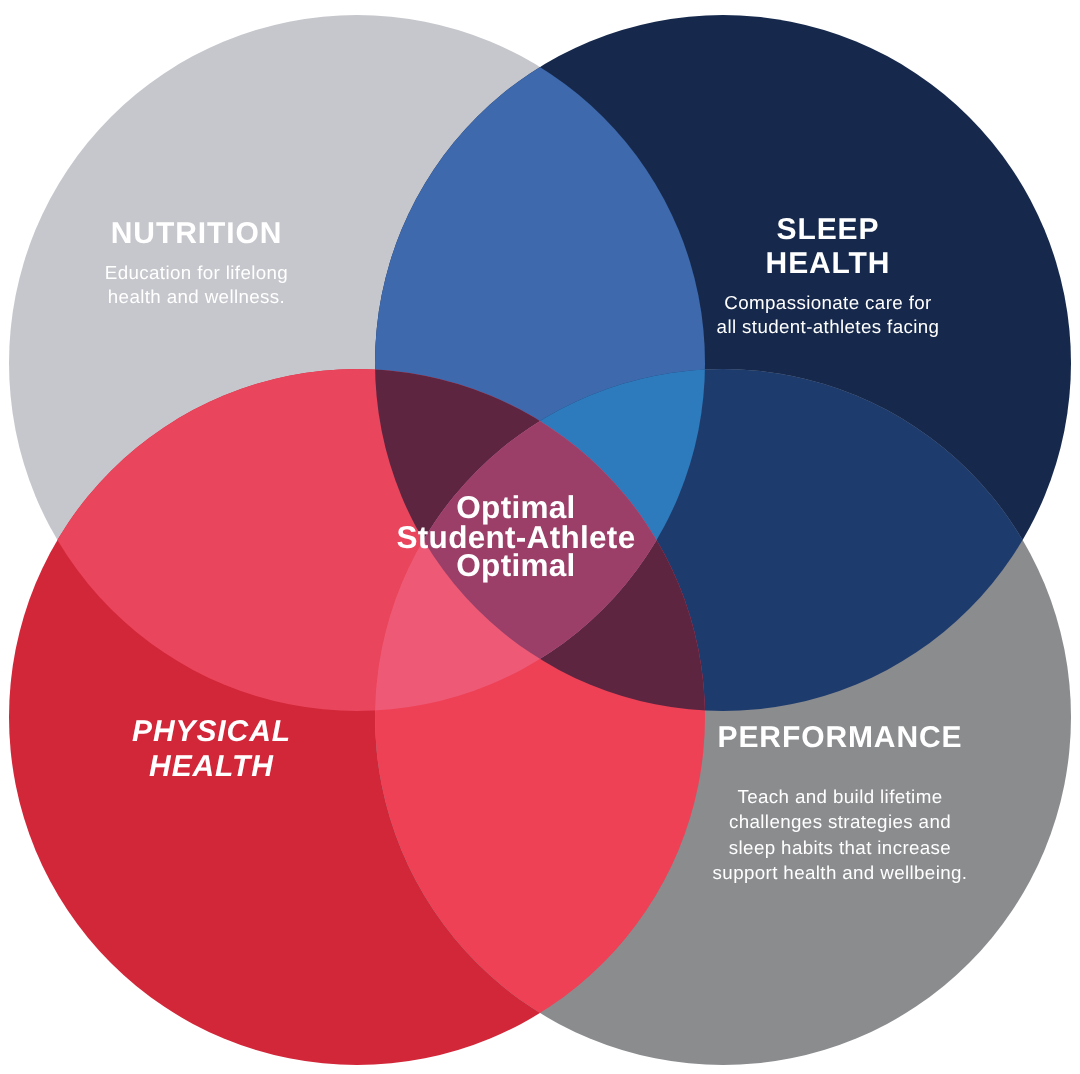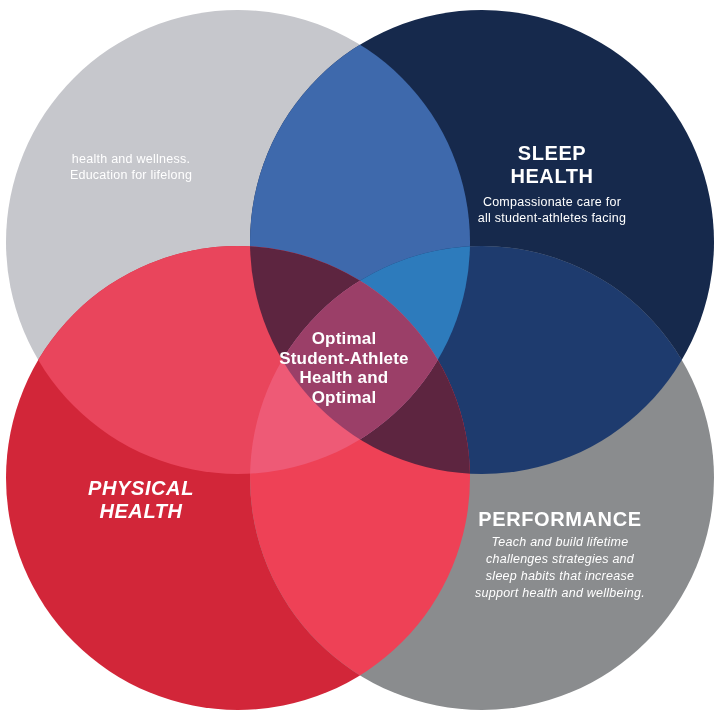--- a/index.html
+++ b/index.html
@@ -22,24 +22,24 @@
     line-height:23px;
     letter-spacing:0.6px;
   }
   .desc{
     font-size:12.5px;
     line-height:16px;
     letter-spacing:0.25px;
     margin-top:6px;
   }
   .desc.tight{line-height:15.5px;margin-top:4px;}
-  .desc.loose{line-height:17px;margin-top:3px;font-style:italic;}
+  .desc.loose{line-height:17px;margin-top:19px;}
   .center-label{
     font-weight:bold;
-    font-size:17px;
+    font-size:21px;
     line-height:19.5px;
     letter-spacing:0.2px;
   }
 </style>
 </head>
 <body>
 
 <div class="stage">
 
   <svg width="720" height="716" viewBox="0 0 720 716">
@@ -94,52 +94,54 @@
     <g clip-path="url(#clipTL)">
       <g clip-path="url(#clipTR)">
         <g clip-path="url(#clipBL)">
           <circle cx="482" cy="478" r="232" fill="#9b3f68"></circle>
         </g>
       </g>
     </g>
   </svg>
 
   <div class="label" style="left:21px;top:145px;width:220px;">
+    <div class="title">
+      <div>NUTRITION</div>
+    </div>
     <div class="desc">
+      <div>Education for lifelong</div>
       <div>health and wellness.</div>
-      <div>Education for lifelong</div>
     </div>
   </div>
 
   <div class="label" style="left:437px;top:142px;width:230px;">
     <div class="title">
       <div>SLEEP</div>
       <div>HEALTH</div>
     </div>
     <div class="desc">
       <div>Compassionate care for</div>
       <div>all student-athletes facing</div>
     </div>
   </div>
 
   <div class="label center-label" style="left:254px;top:329px;width:180px;">
     <div>Optimal</div>
     <div>Student-Athlete</div>
-    <div>Health and</div>
     <div>Optimal</div>
   </div>
 
   <div class="label" style="left:31px;top:477px;width:220px;font-style:italic;">
     <div class="title">
       <div>PHYSICAL</div>
       <div>HEALTH</div>
     </div>
   </div>
 
-  <div class="label" style="left:445px;top:508px;width:230px;">
+  <div class="label" style="left:445px;top:481px;width:230px;">
     <div class="title">
       <div>PERFORMANCE</div>
     </div>
     <div class="desc loose">
       <div>Teach and build lifetime</div>
       <div>challenges strategies and</div>
       <div>sleep habits that increase</div>
       <div>support health and wellbeing.</div>
     </div>
   </div>

